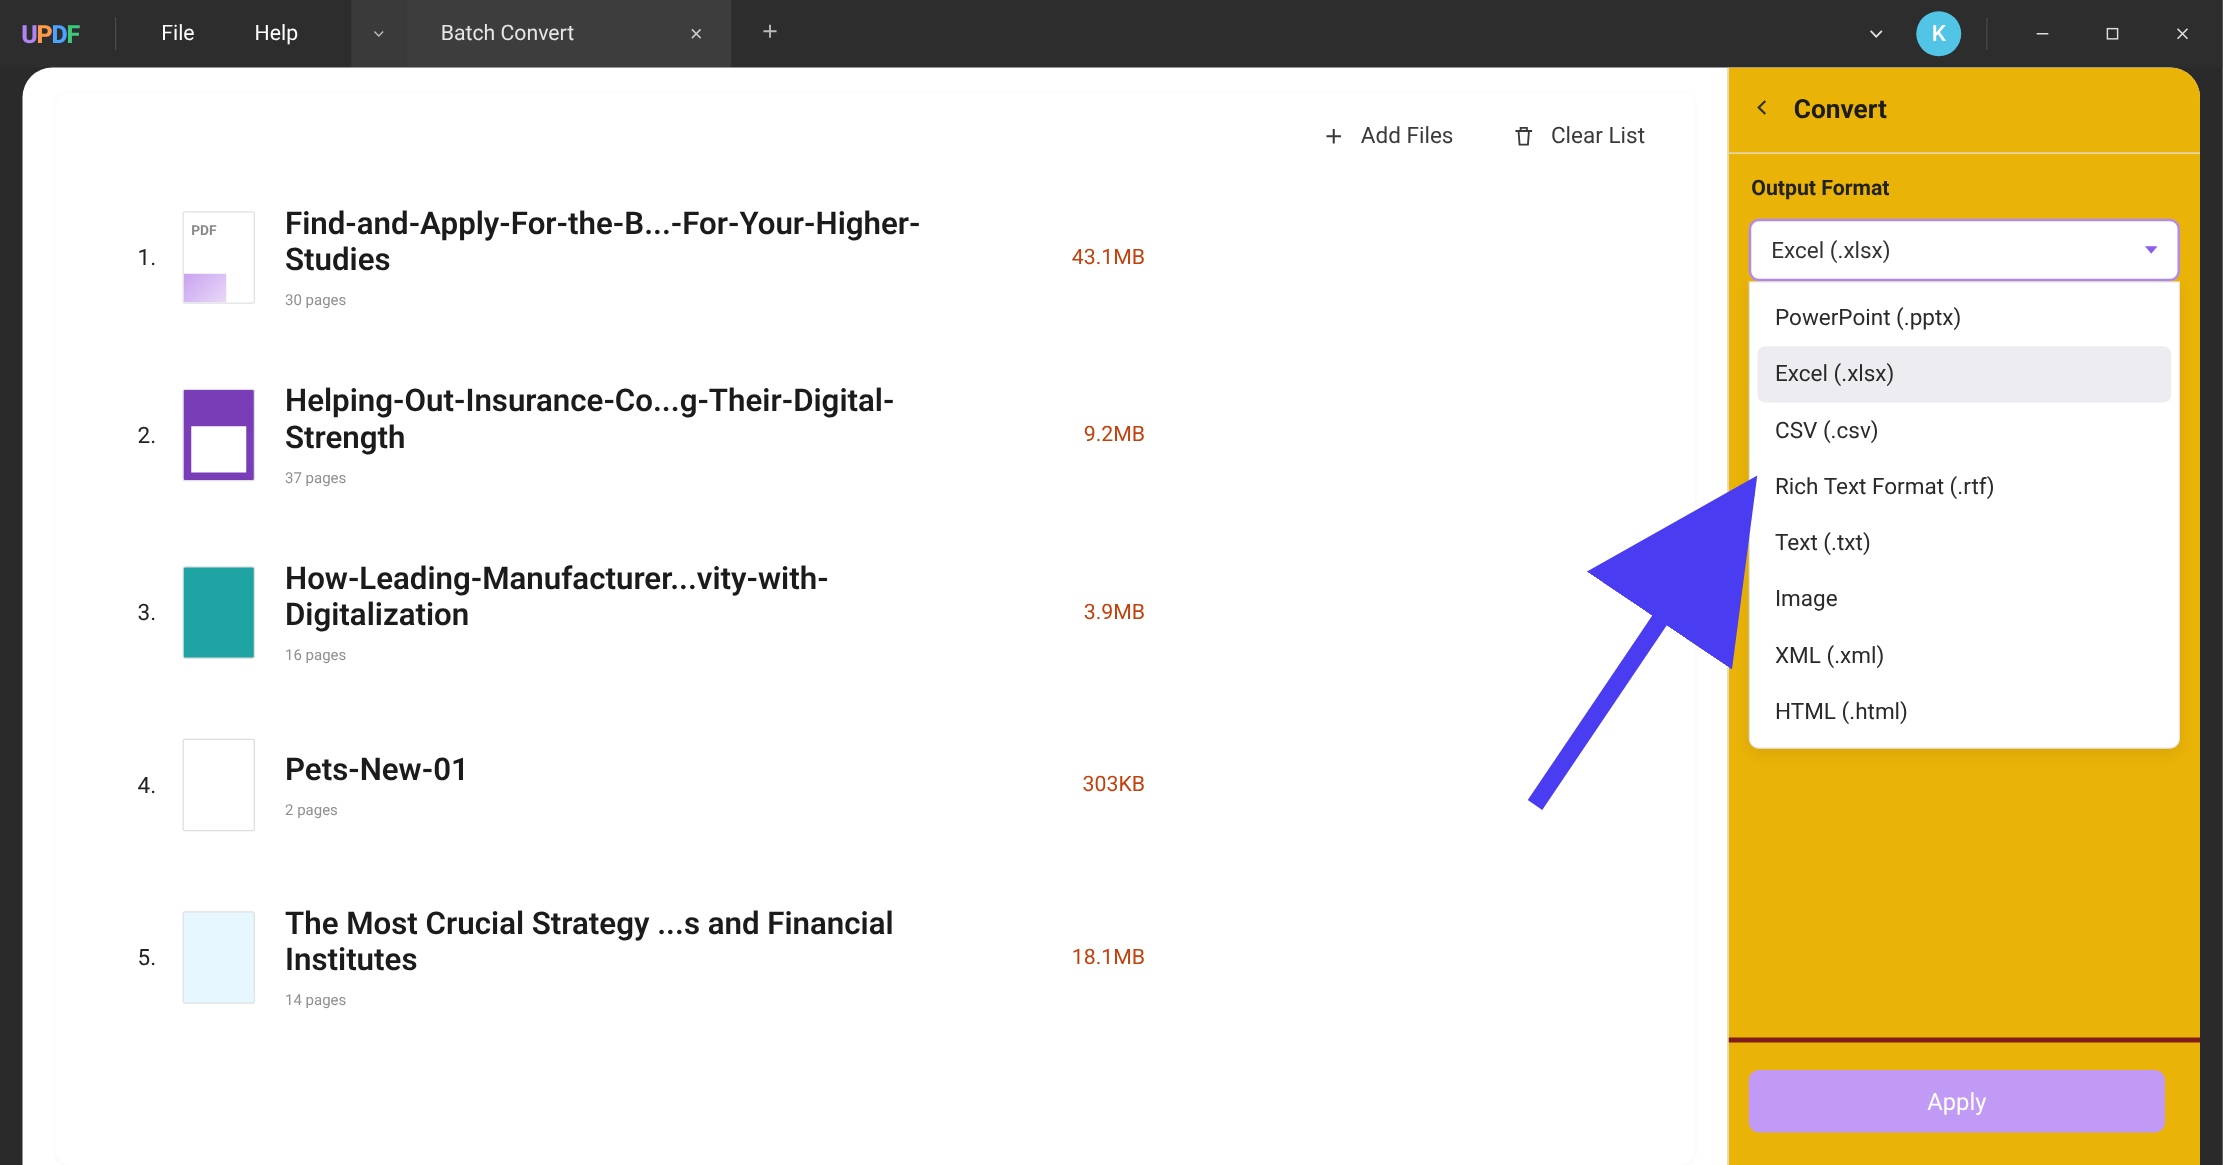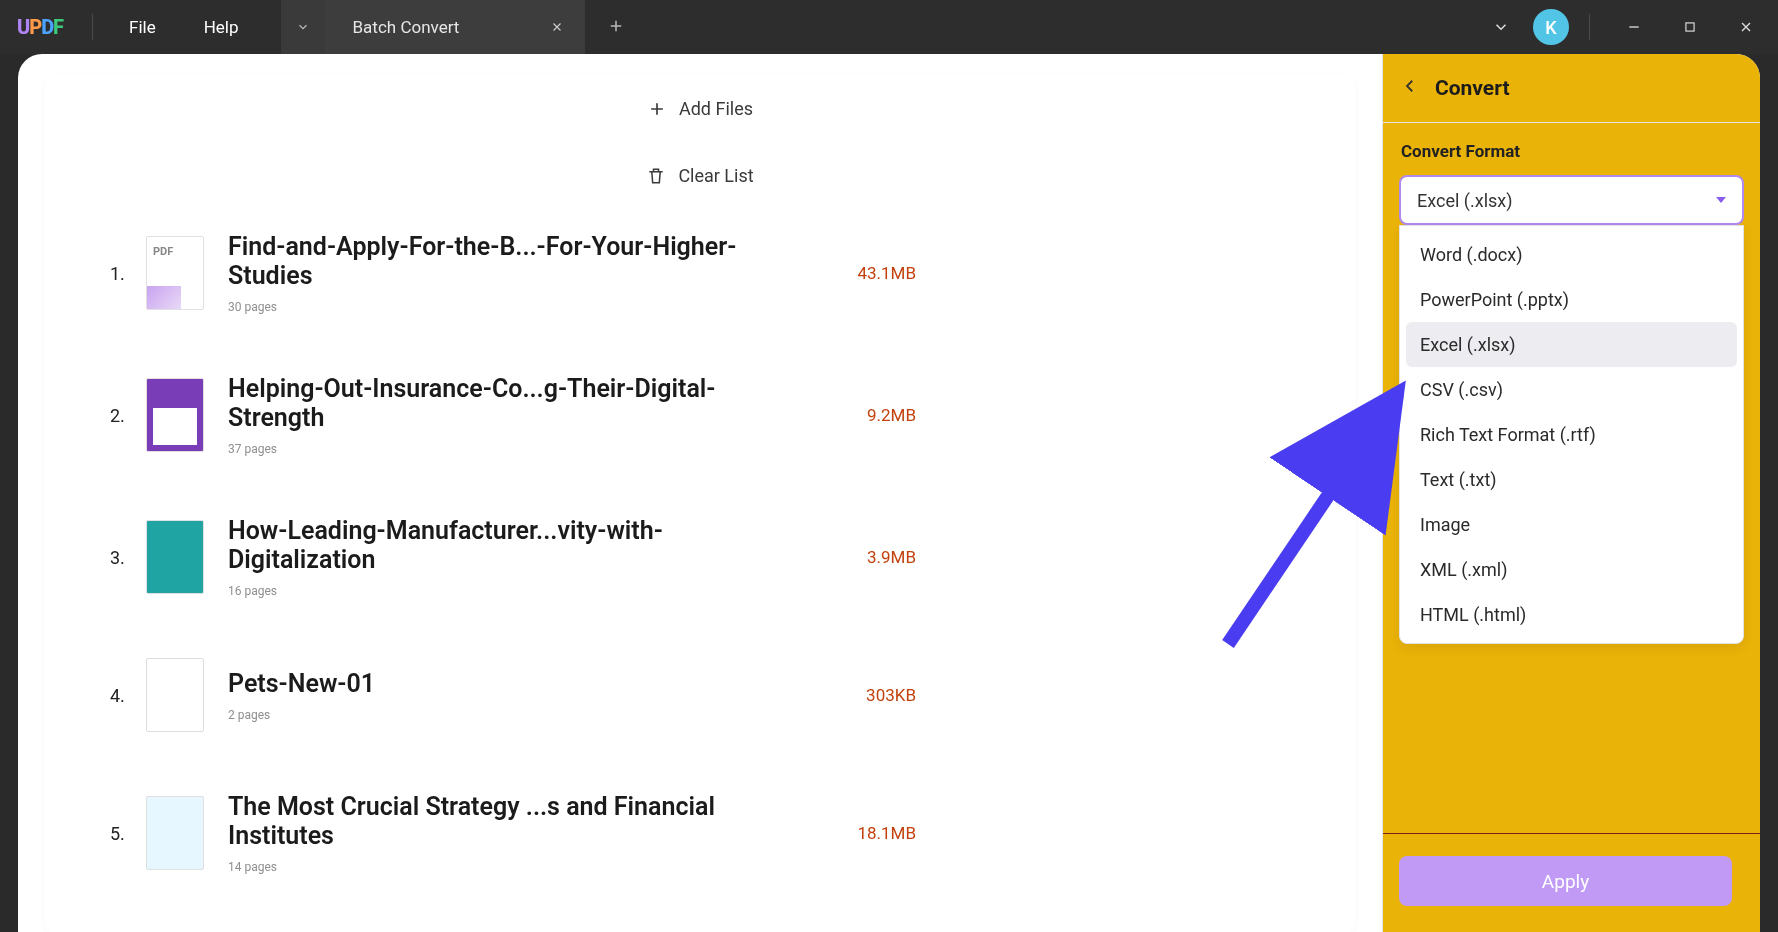--- a/index.html
+++ b/index.html
@@ -19,21 +19,21 @@
 .tab-add { width:42px; text-align:center; font-size:22px; color:#bbb; margin-left:10px; }
 .tb-spacer { flex:1; }
 .tb-right { display:flex; align-items:center; gap:8px; padding-right:8px; }
 .tb-icon { width:48px; height:48px; display:flex; align-items:center; justify-content:center; color:#ddd; }
 .avatar { width:36px; height:36px; border-radius:50%; background:#52c5e6; color:#fff; display:flex; align-items:center; justify-content:center; font-size:18px; font-weight:500; }
 
 .workspace { position:absolute; top:54px; left:18px; right:18px; bottom:0; background:#fff; border-radius:24px 24px 0 0; display:flex; overflow:hidden; }
 
 .main { flex:1; padding: 20px 26px 0 26px; display:flex; flex-direction:column; }
 .main-inner { flex:1; background:#fff; border-radius:12px; box-shadow: 0 1px 4px rgba(0,0,0,0.04); padding: 0 0 0 0; }
-.toolbar { display:flex; justify-content:flex-end; align-items:center; padding: 24px 40px 8px 40px; gap:46px;flex-direction:column; }
+.toolbar { display:flex; justify-content:flex-end; align-items:center; padding: 24px 40px 8px 40px; gap:46px; }
 .tool-btn { display:flex; align-items:center; gap:12px; color:#3a3a3a; font-size:18px; cursor:pointer; }
 .tool-btn svg { width:20px; height:20px; }
 
 .file-list { padding: 38px 60px 0 66px; }
 .file-row { display:flex; align-items:center; margin-bottom: 60px; }
 .file-index { width:36px; font-size:18px; color:#222; }
 .thumb { width:58px; height:74px; background:#eee; border:1px solid #e0e0e0; border-radius:2px; margin-right:24px; position:relative; overflow:hidden; }
 .thumb.pdf { background:#fff; }
 .thumb.pdf::before { content:"PDF"; position:absolute; top:8px; left:6px; font-size:11px; font-weight:700; color:#888; }
 .thumb.pdf::after { content:""; position:absolute; bottom:0; left:0; width:60%; height:32%; background:linear-gradient(135deg,#c9a3f0,#e8d9f7); }
@@ -53,21 +53,21 @@
 .side-title { font-size:21px; font-weight:700; color:#1c1c1c; }
 .side-body { padding: 18px 16px 0 16px; flex:1; position:relative; }
 .side-label { font-size:17px; font-weight:700; color:#222; margin-bottom:14px; padding-left:2px; }
 .select-box { background:#fff; border:2px solid #b18af0; border-radius:8px; height:50px; display:flex; align-items:center; padding:0 16px; justify-content:space-between; font-size:18px; color:#333; cursor:pointer; }
 .select-caret { width:0; height:0; border-left:5px solid transparent; border-right:5px solid transparent; border-top:6px solid #8a5cf0; }
 
 .dropdown { position: static; margin-top: 0; background:#fff; border:1px solid #e2e2e6; border-radius:0 0 8px 8px; box-shadow:0 4px 12px rgba(0,0,0,0.08); padding:6px; }
 .dd-item { padding:12px 14px; font-size:18px; color:#2a2a2a; border-radius:6px; cursor:pointer; }
 .dd-item.selected { background:#ededf1; }
 
-.side-foot { padding: 22px 28px 26px 16px; border-top:1px solid #7f1d1d; }
+.side-foot { padding: 22px 28px 26px 16px; border-top:4px solid #7f1d1d; }
 .apply-btn { width:100%; height:50px; background:#c09af5; color:#fff; border:none; border-radius:8px; font-size:19px; cursor:pointer; }
 
 .annot-arrow { position:absolute; left:1218px; top:374px; pointer-events:none; }
 </style>
 </head>
 <body>
 
 <div class="titlebar">
   <div class="logo">
     <span class="u">U</span>
@@ -199,27 +199,26 @@
     <div class="side-head">
       <span>
         <svg viewBox="0 0 24 24">
             <path d="M15 5l-7 7 7 7" fill="none" stroke="#333" stroke-width="2.4"></path>
           </svg>
       </span>
       <span class="side-title">Convert</span>
     </div>
 
     <div class="side-body">
-      <div class="side-label">Convert Format</div>
+      <div class="side-label">Output Format</div>
       <div class="select-box">
         <span>Excel (.xlsx)</span>
         <span class="select-caret"></span>
       </div>
       <div class="dropdown" id="format-dropdown">
-          <div class="dd-item">Word (.docx)</div>
           <div class="dd-item">PowerPoint (.pptx)</div>
           <div class="dd-item selected">Excel (.xlsx)</div>
           <div class="dd-item">CSV (.csv)</div>
           <div class="dd-item">Rich Text Format (.rtf)</div>
           <div class="dd-item">Text (.txt)</div>
           <div class="dd-item">Image</div>
           <div class="dd-item">XML (.xml)</div>
           <div class="dd-item">HTML (.html)</div>
         </div>
     </div>

